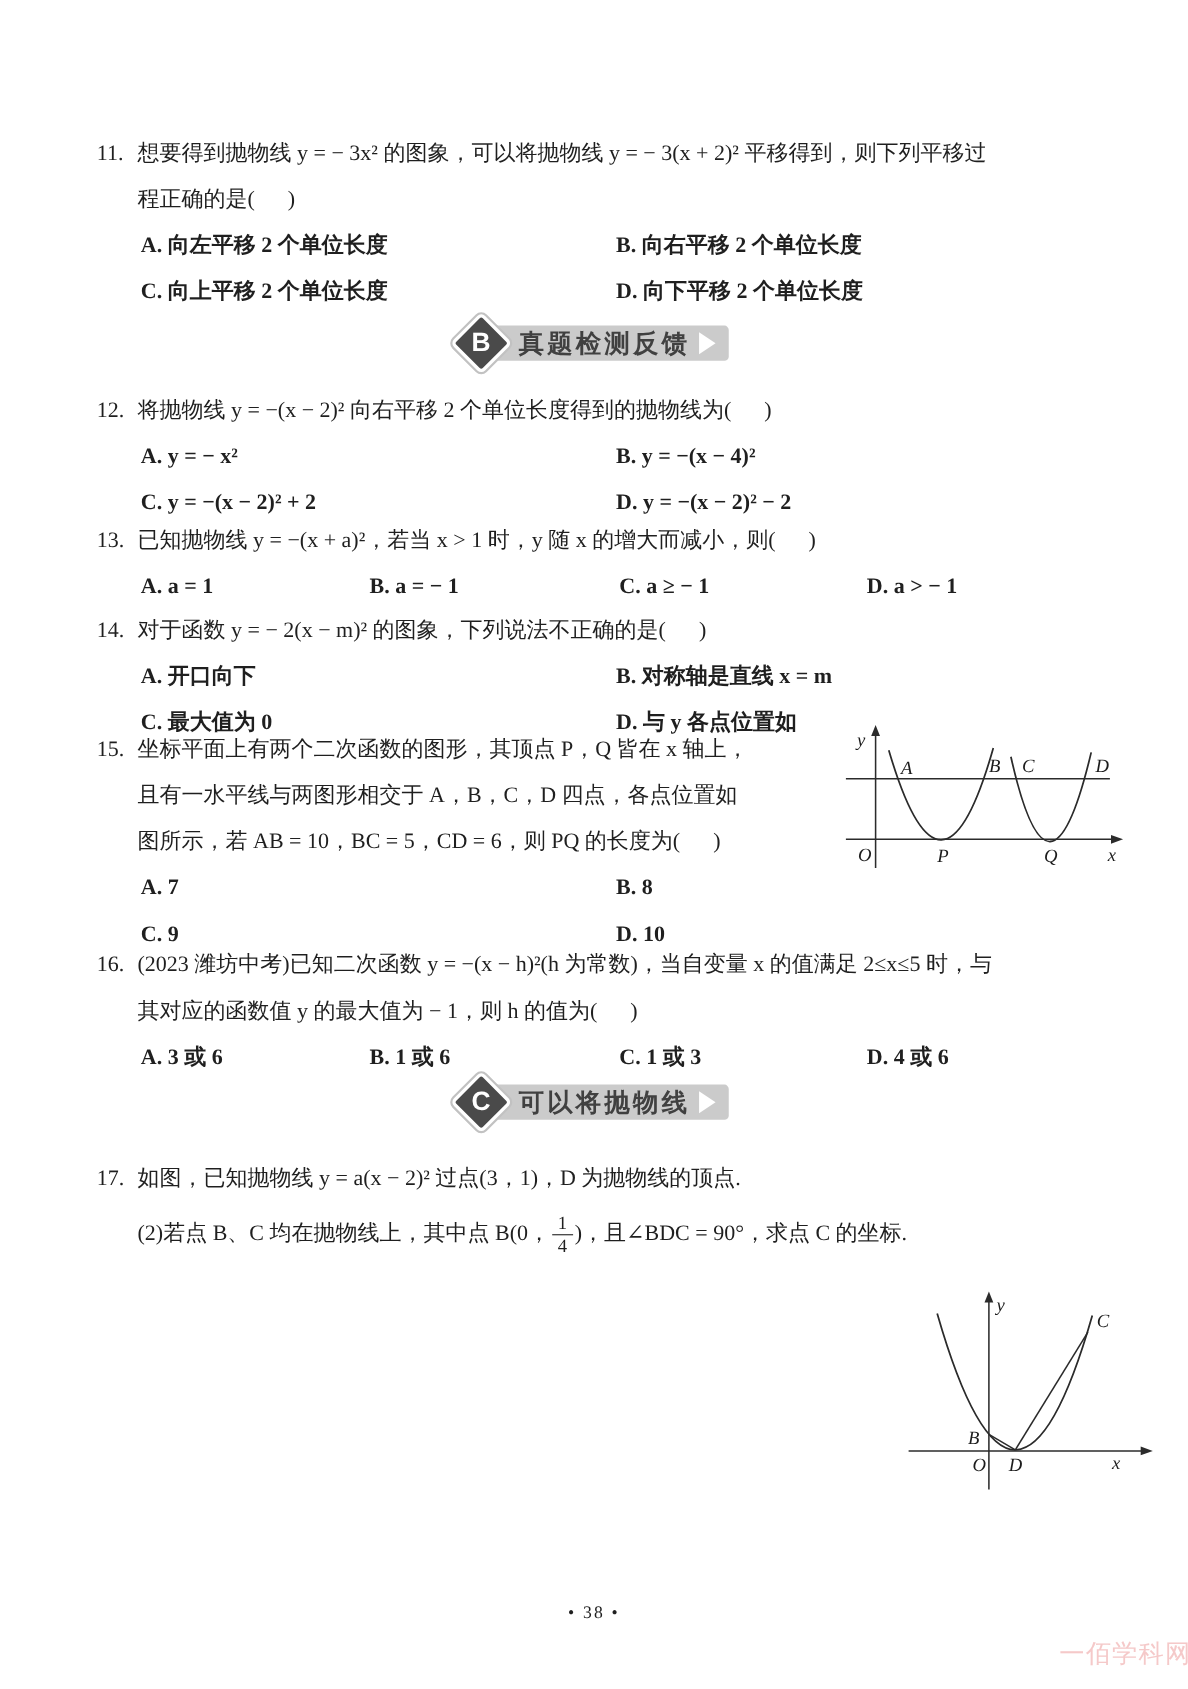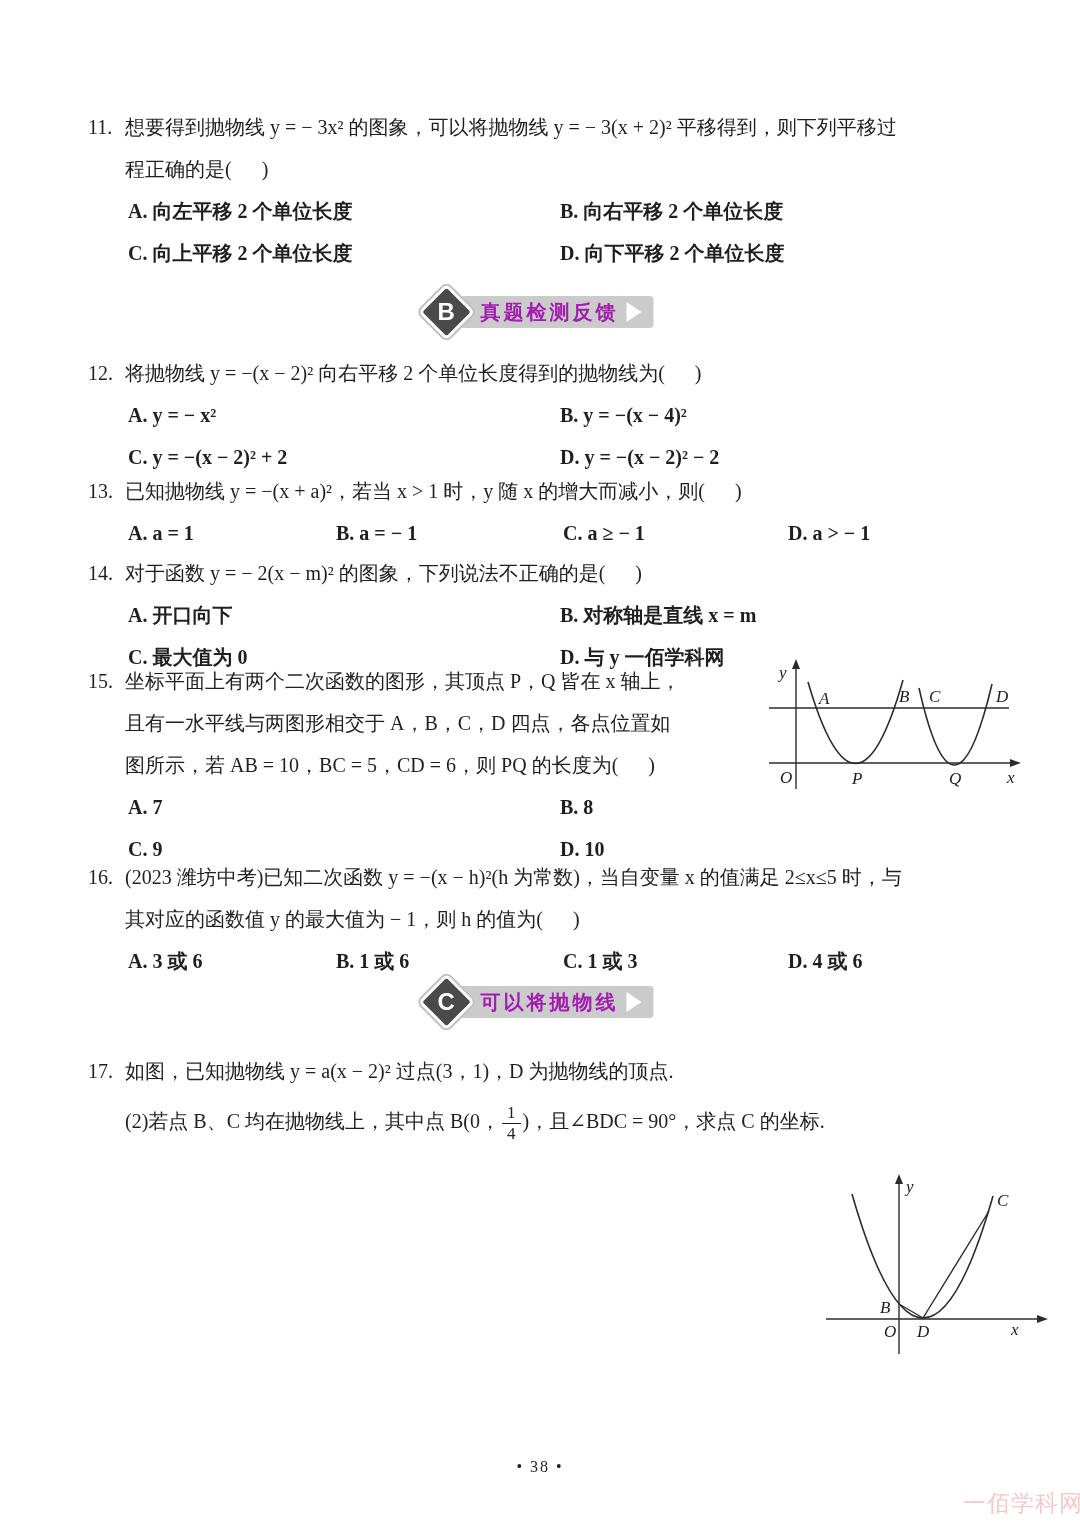--- a/index.html
+++ b/index.html
@@ -20,21 +20,21 @@
   
   .badge { position:absolute; left:50%; transform:translateX(-50%);
            display:flex; align-items:center; height:44px; }
   .diamond { width:34px; height:34px; transform:rotate(45deg); background:#4a4a4a;
              border:3px solid #ffffff; box-shadow:0 0 0 2px #c2c2c2; border-radius:5px;
              z-index:2; margin-right:-24px; display:flex; align-items:center; justify-content:center; }
   .dletter { transform:rotate(-45deg); color:#fff; font-weight:bold; font-size:24px;
              font-family:"Liberation Sans","DejaVu Sans",sans-serif; }
   .banner { background:#cbcbcb; height:32px; display:flex; align-items:center;
             padding:0 12px 0 38px; border-radius:4px; }
-  .btext { font-weight:bold; font-size:20px; color:#a21caf; letter-spacing:3px;
+  .btext { font-weight:bold; font-size:23px; color:#404040; letter-spacing:3px;
            font-family:"Liberation Sans","DejaVu Sans",sans-serif; white-space:pre; }
   .barrow { width:0; height:0; border-left:15px solid #ffffff;
             border-top:10px solid transparent; border-bottom:10px solid transparent;
             margin-left:8px; }
 
   
   .fig { position:absolute; }
   .axis { stroke:#2b2b2b; stroke-width:1.4; }
   .curve { stroke:#2b2b2b; stroke-width:1.6; fill:none; }
   .axfill { fill:#2b2b2b; }
@@ -51,21 +51,21 @@
   .page-num { position:absolute; top:1458px; left:0; width:100%; text-align:center;
               font-size:16px; letter-spacing:2px; white-space:pre; }
   .watermark { position:absolute; right:-3px; top:1488px; font-size:23px;
                color:#f5c9c9; letter-spacing:1px; white-space:pre; }
 </style>
 </head>
 <body>
 
 <div class="page">
 
-  <section class="q" style="top:106px">
+  <section class="q" style="top:118px">
     <div class="qline"><span class="qnum">11.</span><span>想要得到抛物线 y = − 3x² 的图象，可以将抛物线 y = − 3(x + 2)² 平移得到，则下列平移过</span></div>
     <div class="qline indent">程正确的是(      )</div>
     <div class="opts two">
       <span class="opt">A. 向左平移 2 个单位长度</span>
       <span class="opt">B. 向右平移 2 个单位长度</span>
       <span class="opt">C. 向上平移 2 个单位长度</span>
       <span class="opt">D. 向下平移 2 个单位长度</span>
     </div>
   </section>
 
@@ -98,21 +98,21 @@
       <span class="opt">D. a &gt; − 1</span>
     </div>
   </section>
 
   <section class="q" style="top:552px">
     <div class="qline"><span class="qnum">14.</span><span>对于函数 y = − 2(x − m)² 的图象，下列说法不正确的是(      )</span></div>
     <div class="opts two">
       <span class="opt">A. 开口向下</span>
       <span class="opt">B. 对称轴是直线 x = m</span>
       <span class="opt">C. 最大值为 0</span>
-      <span class="opt">D. 与 y 一佰学科网</span>
+      <span class="opt">D. 与 y 各点位置如</span>
     </div>
   </section>
 
   <section class="q" style="top:660px; width:665px">
     <div class="qline"><span class="qnum">15.</span><span>坐标平面上有两个二次函数的图形，其顶点 P，Q 皆在 x 轴上，</span></div>
     <div class="qline indent">且有一水平线与两图形相交于 A，B，C，D 四点，各点位置如</div>
     <div class="qline indent">图所示，若 AB = 10，BC = 5，CD = 6，则 PQ 的长度为(      )</div>
     <div class="opts two">
       <span class="opt">A. 7</span>
       <span class="opt">B. 8</span>

